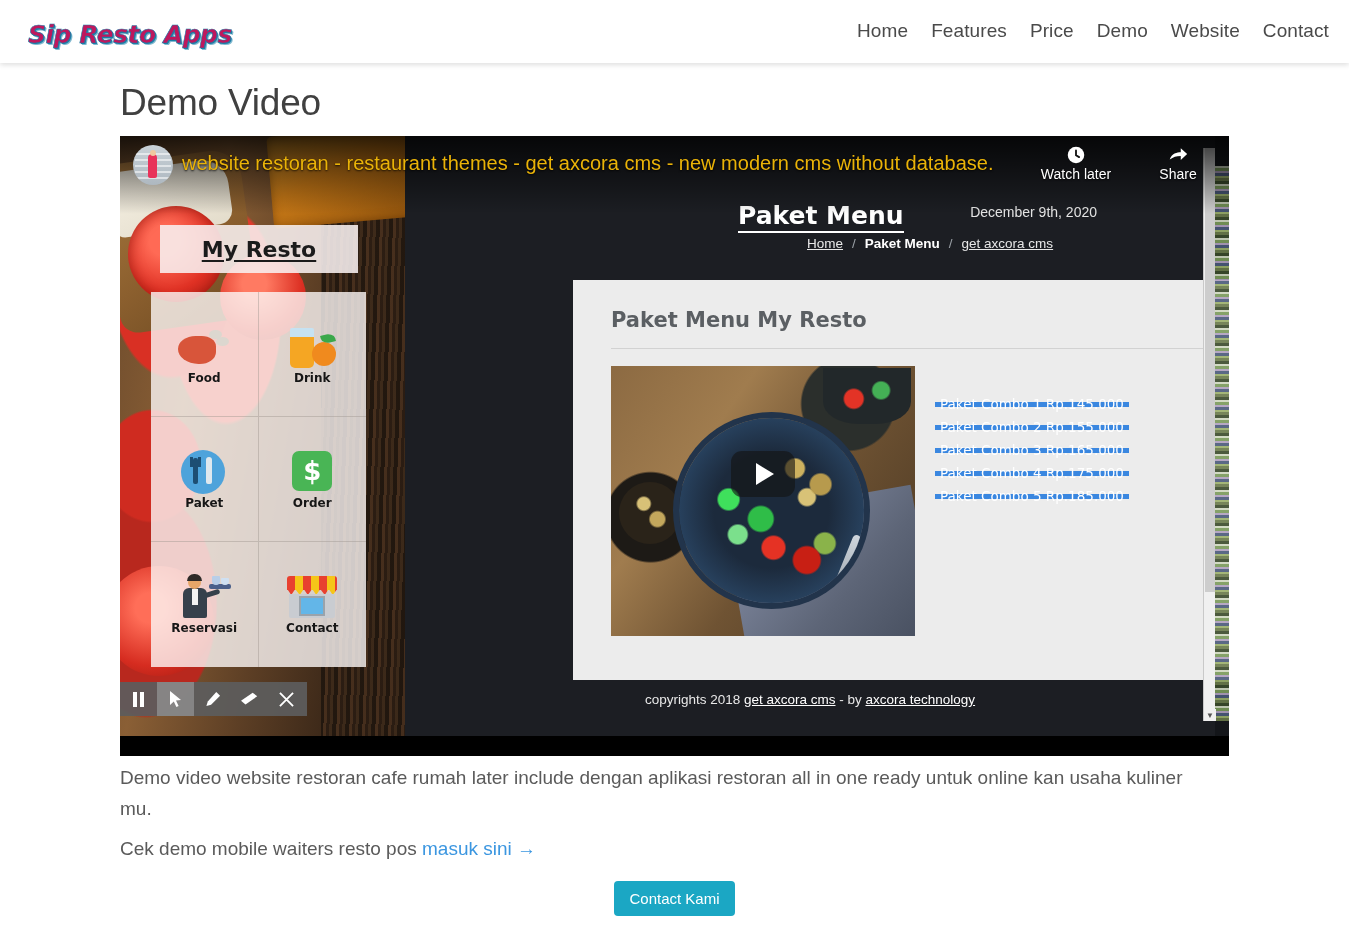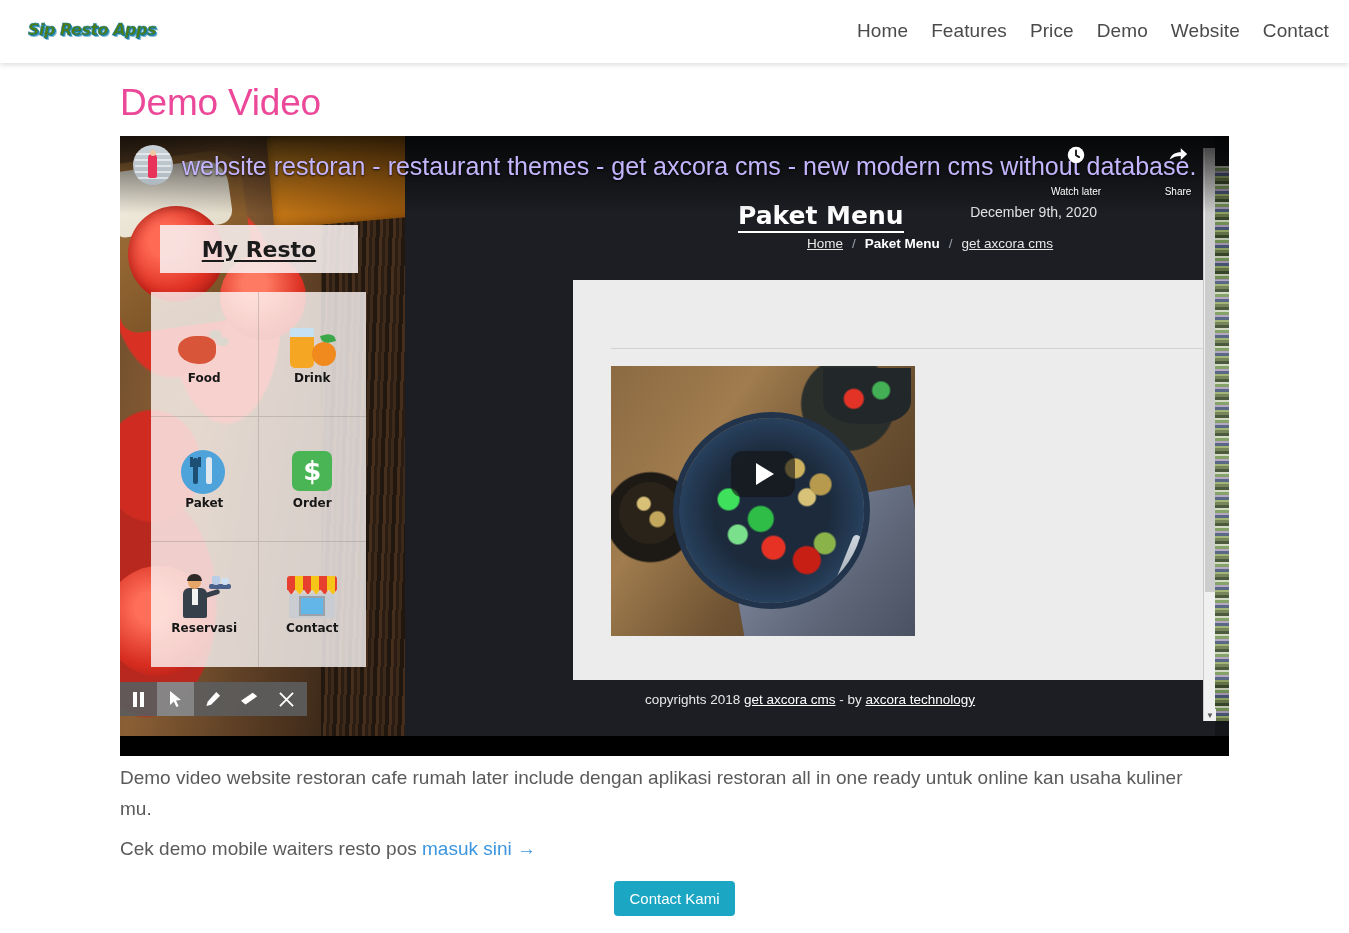--- a/index.html
+++ b/index.html
@@ -14,39 +14,39 @@
   .topbar {
     position: absolute; left: 0; top: 0;
     width: 1349px; height: 63px;
     background: #ffffff;
     box-shadow: 0 2px 5px rgba(0,0,0,0.13);
     z-index: 50;
   }
   .brand {
     position: absolute; left: 28px; top: 20px;
     font-family: "DejaVu Sans", sans-serif;
-    font-size: 16px; font-weight: bold; font-style: italic;
+    font-size: 25px; font-weight: bold; font-style: italic;
     letter-spacing: -0.5px;
-    color: #4d7c0f;
+    color: #be185d;
     text-shadow: 1px 1px 0 #1b7fa8, 2px 2px 0 rgba(27,127,168,0.55);
     -webkit-text-stroke: 0.6px #1b7fa8;
   }
   .nav {
     position: absolute; right: 20px; top: 20px;
     display: flex; gap: 23px; align-items: center;
   }
   .nav a {
     font-size: 19px; color: #4a4a4a; text-decoration: none;
     font-weight: 300; letter-spacing: 0.1px;
   }
 
   
   .page-title {
     position: absolute; left: 120px; top: 82px;
-    font-size: 37px; font-weight: 300; color: #ec4899;
+    font-size: 37px; font-weight: 300; color: #404040;
     letter-spacing: -0.2px;
   }
 
   
   .video-frame {
     position: absolute; left: 120px; top: 136px;
     width: 1109px; height: 620px;
     background: #000;
     overflow: hidden;
   }
@@ -342,27 +342,27 @@
     position: absolute; left: 13px; top: 9px; width: 40px; height: 40px;
     border-radius: 50%; overflow: hidden;
     background: linear-gradient(#c9d2d8,#aeb8c0);
   }
   .yt-avatar .fig { position:absolute; left:15px; top:9px; width:9px; height:24px; background:#e8325a; border-radius:4px 4px 2px 2px;}
   .yt-avatar .fig-h { position:absolute; left:17px; top:5px; width:6px; height:6px; border-radius:50%; background:#f0c9a0;}
   .yt-avatar .bar { position:absolute; left:2px; top:8px; width:36px; height:26px;
     background: repeating-linear-gradient(0deg, rgba(255,255,255,.55) 0 2px, rgba(190,200,210,0) 2px 6px);}
   .yt-title {
     position: absolute; left: 62px; top: 16px;
-    font-size: 25px; color: #c4b5fd;
+    font-size: 20px; color: #eab308;
     font-family: "Liberation Sans", sans-serif;
     text-shadow: 0 1px 2px rgba(0,0,0,.8);
   }
   .yt-actions { position: absolute; right: 14px; top: 8px; display: flex; gap: 28px; }
   .yt-act { width: 74px; text-align: center; color: #fff; }
-  .yt-act .lbl { font-size: 10px; margin-top: 20px; display: block; text-shadow: 0 1px 2px rgba(0,0,0,.8); }
+  .yt-act .lbl { font-size: 14px; margin-top: 0; display: block; text-shadow: 0 1px 2px rgba(0,0,0,.8); }
   .yt-act svg { display: block; margin: 0 auto; }
 
   
   .rec-bar {
     position: absolute; left: 0; bottom: 20px; width: 187px; height: 34px;
     background: rgba(92,92,92,.93);
     display: flex; align-items: center;
   }
   .rec-btn {
     width: 37px; height: 34px; display: flex; align-items: center; justify-content: center;
@@ -503,37 +503,45 @@
 
       <div class="crumbs">
         <a href="#">Home</a>
         <span class="sep">/</span>
         <span class="cur">Paket Menu</span>
         <span class="sep">/</span>
         <a href="#">get axcora cms</a>
       </div>
 
       <div class="card">
+        <div class="card-h">Paket Menu My Resto</div>
         <div class="card-rule"></div>
 
         <div class="food-photo">
           <div class="fp-cloth"></div>
           <div class="fp-chick"></div>
           <div class="fp-side"></div>
           <div class="fp-bowl">
             <div class="veg-y"></div>
               <div class="veg-g"></div>
               <div class="veg-r"></div>
               <div class="spoon"></div>
           </div>
           <div class="play-btn">
             <div class="play-tri"></div>
           </div>
         </div>
 
+        <div class="combo-list">
+          <div class="combo-row"><span class="combo">Paket Combo 1 Rp.145.000</span></div>
+          <div class="combo-row"><span class="combo">Paket Combo 2 Rp.155.000</span></div>
+          <div class="combo-row"><span class="combo">Paket Combo 3 Rp.165.000</span></div>
+          <div class="combo-row"><span class="combo">Paket Combo 4 Rp.175.000</span></div>
+          <div class="combo-row"><span class="combo">Paket Combo 5 Rp.185.000</span></div>
+        </div>
 
       </div>
 
       <div class="site-footer">
         <span>copyrights 2018 </span><a href="#">get axcora cms</a><span> - by </span><a href="#">axcora technology</a>
       </div>
     </div>
 
     <div class="artifact"></div>
     <div class="in-scroll">

